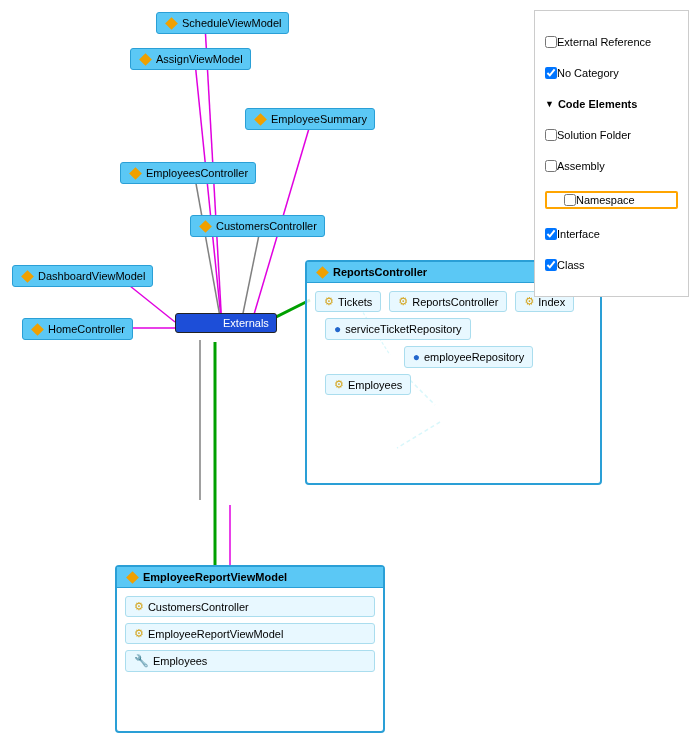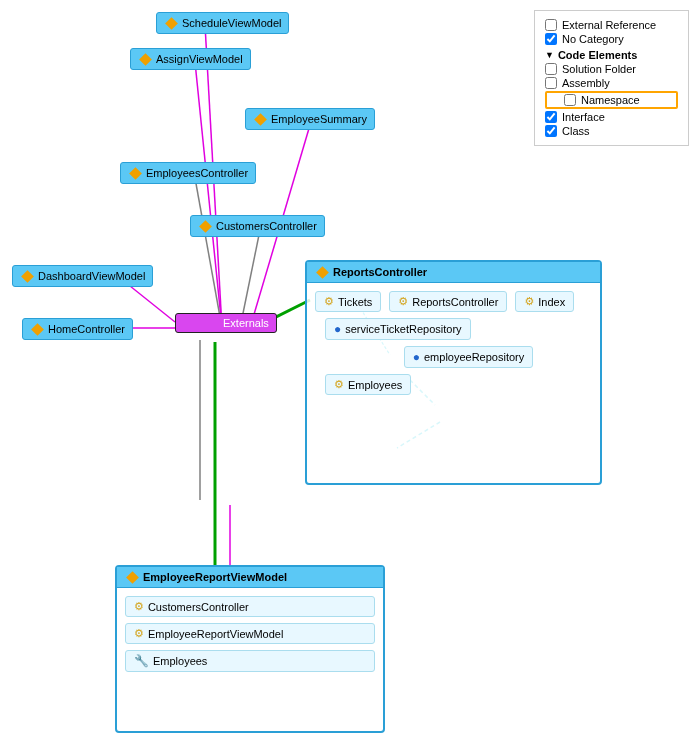--- a/index.html
+++ b/index.html
@@ -29,21 +29,21 @@
       white-space: nowrap;
       display: flex;
       align-items: center;
       gap: 4px;
       font-size: 11px;
       color: #000;
       cursor: pointer;
     }
 
     .node-dark {
-      background: #d946ef;
+      background: #1d4ed8;
       border: 1.5px solid #222;
       color: #fff;
       padding-left: 47px;
     }
 
     
     .container-box {
       position: absolute;
       background: rgba(255,255,255,0.85);
       border: 2px solid #2a9fd6;
@@ -94,22 +94,21 @@
       background: #fff;
       border: 1px solid #ccc;
       padding: 6px 10px;
       font-size: 11px;
       min-width: 160px;
     }
 
     .legend-item {
       display: flex;
       align-items: flex-end;
-      gap: 5px;
-      margin: 2px 0;
+      margin: 19px 0;
     }
 
     .legend-item input[type=checkbox] {
       margin: 0;
       width: 12px;
       height: 12px;
     }
 
     .legend-section {
       font-weight: bold;

